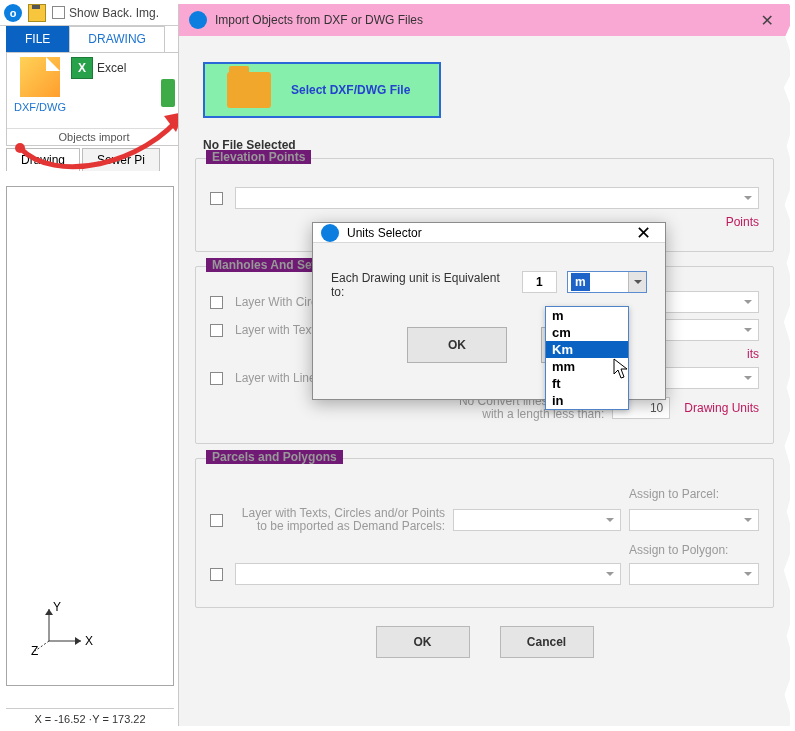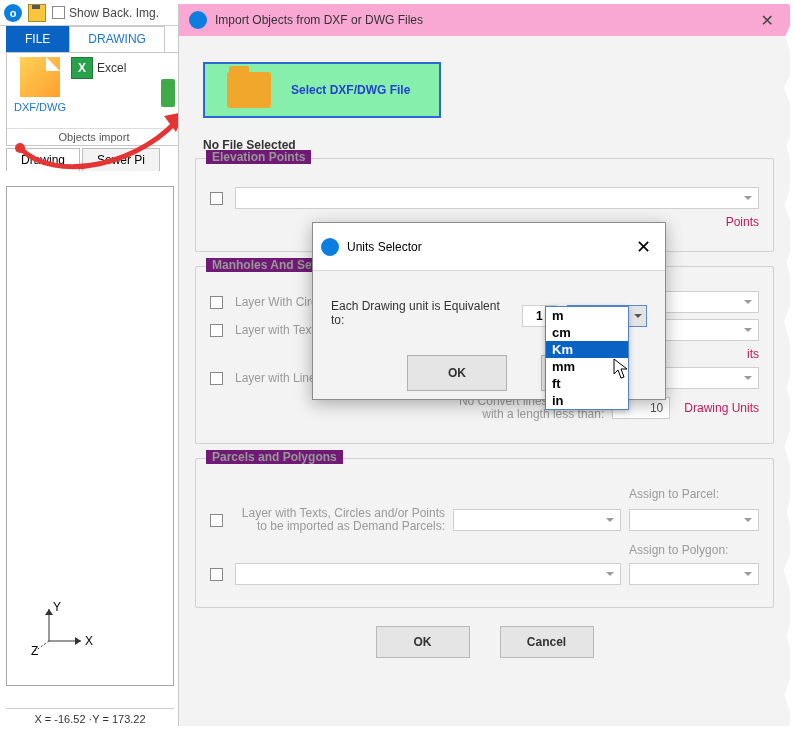--- a/index.html
+++ b/index.html
@@ -64,23 +64,23 @@
 .combo::after { content:""; position:absolute; right:6px; top:8px; border:4px solid transparent; border-top-color:#9a9a9a; }
 .row.right { justify-content:flex-end; }
 .num-box { width:58px; height:22px; border:1px solid #cfcfcf; background:#fff; text-align:right; padding-right:6px; line-height:20px; color:#555; }
 .suffix { color:#be185d; margin-left:6px; }
 
 .import-buttons { display:flex; justify-content:center; gap:30px; margin-top:18px; }
 .dlg-btn { width:94px; height:32px; border:1px solid #b8b8b8; background:#e5e5e5; font-weight:600; color:#333; cursor:pointer; }
 
 
 .units-modal { position:absolute; left:312px; top:222px; width:354px; height:178px; background:#f3f3f3; border:1px solid #8c8c8c; box-shadow:0 4px 16px rgba(0,0,0,0.3); z-index:30; }
-.units-titlebar { display:flex; align-items:center; height:48px; background:#fff; padding:0 8px; gap:8px; border-bottom:1px solid #d8d8d8; }
+.units-titlebar { display:flex; align-items:center; height:20px; background:#fff; padding:0 8px; gap:8px; border-bottom:1px solid #d8d8d8; }
 .units-close { margin-left:auto; font-size:18px; padding:0 6px; cursor:pointer; }
-.units-body { padding:28px 18px 0 18px; display:flex; align-items:flex-end; gap:10px; }
+.units-body { padding:28px 18px 0 18px; display:flex; align-items:flex-start; gap:10px; }
 .units-body .lbl { color:#333; }
 .units-num { width:36px; height:22px; border:1px solid #cfcfcf; background:#fff; text-align:center; line-height:20px; font-weight:600; }
 .units-combo { width:82px; height:22px; border:1px solid #5b8bd0; background:#fff; position:relative; }
 .units-combo-val { position:absolute; left:3px; top:1px; background:#1e64c8; color:#fff; padding:0 4px; height:18px; line-height:18px; font-weight:600;}
 .units-combo-btn { position:absolute; right:0; top:0; width:18px; height:100%; background:#e4e4e4; border-left:1px solid #bcbcbc; }
 .units-combo-btn::after { content:""; position:absolute; left:5px; top:8px; border:4px solid transparent; border-top-color:#555; }
 .units-buttons { display:flex; justify-content:center; gap:34px; margin-top:28px; }
 .units-btn { width:100px; height:36px; border:1px solid #b0b0b0; background:#e5e5e5; font-weight:700; color:#333; cursor:pointer; }
 
 

